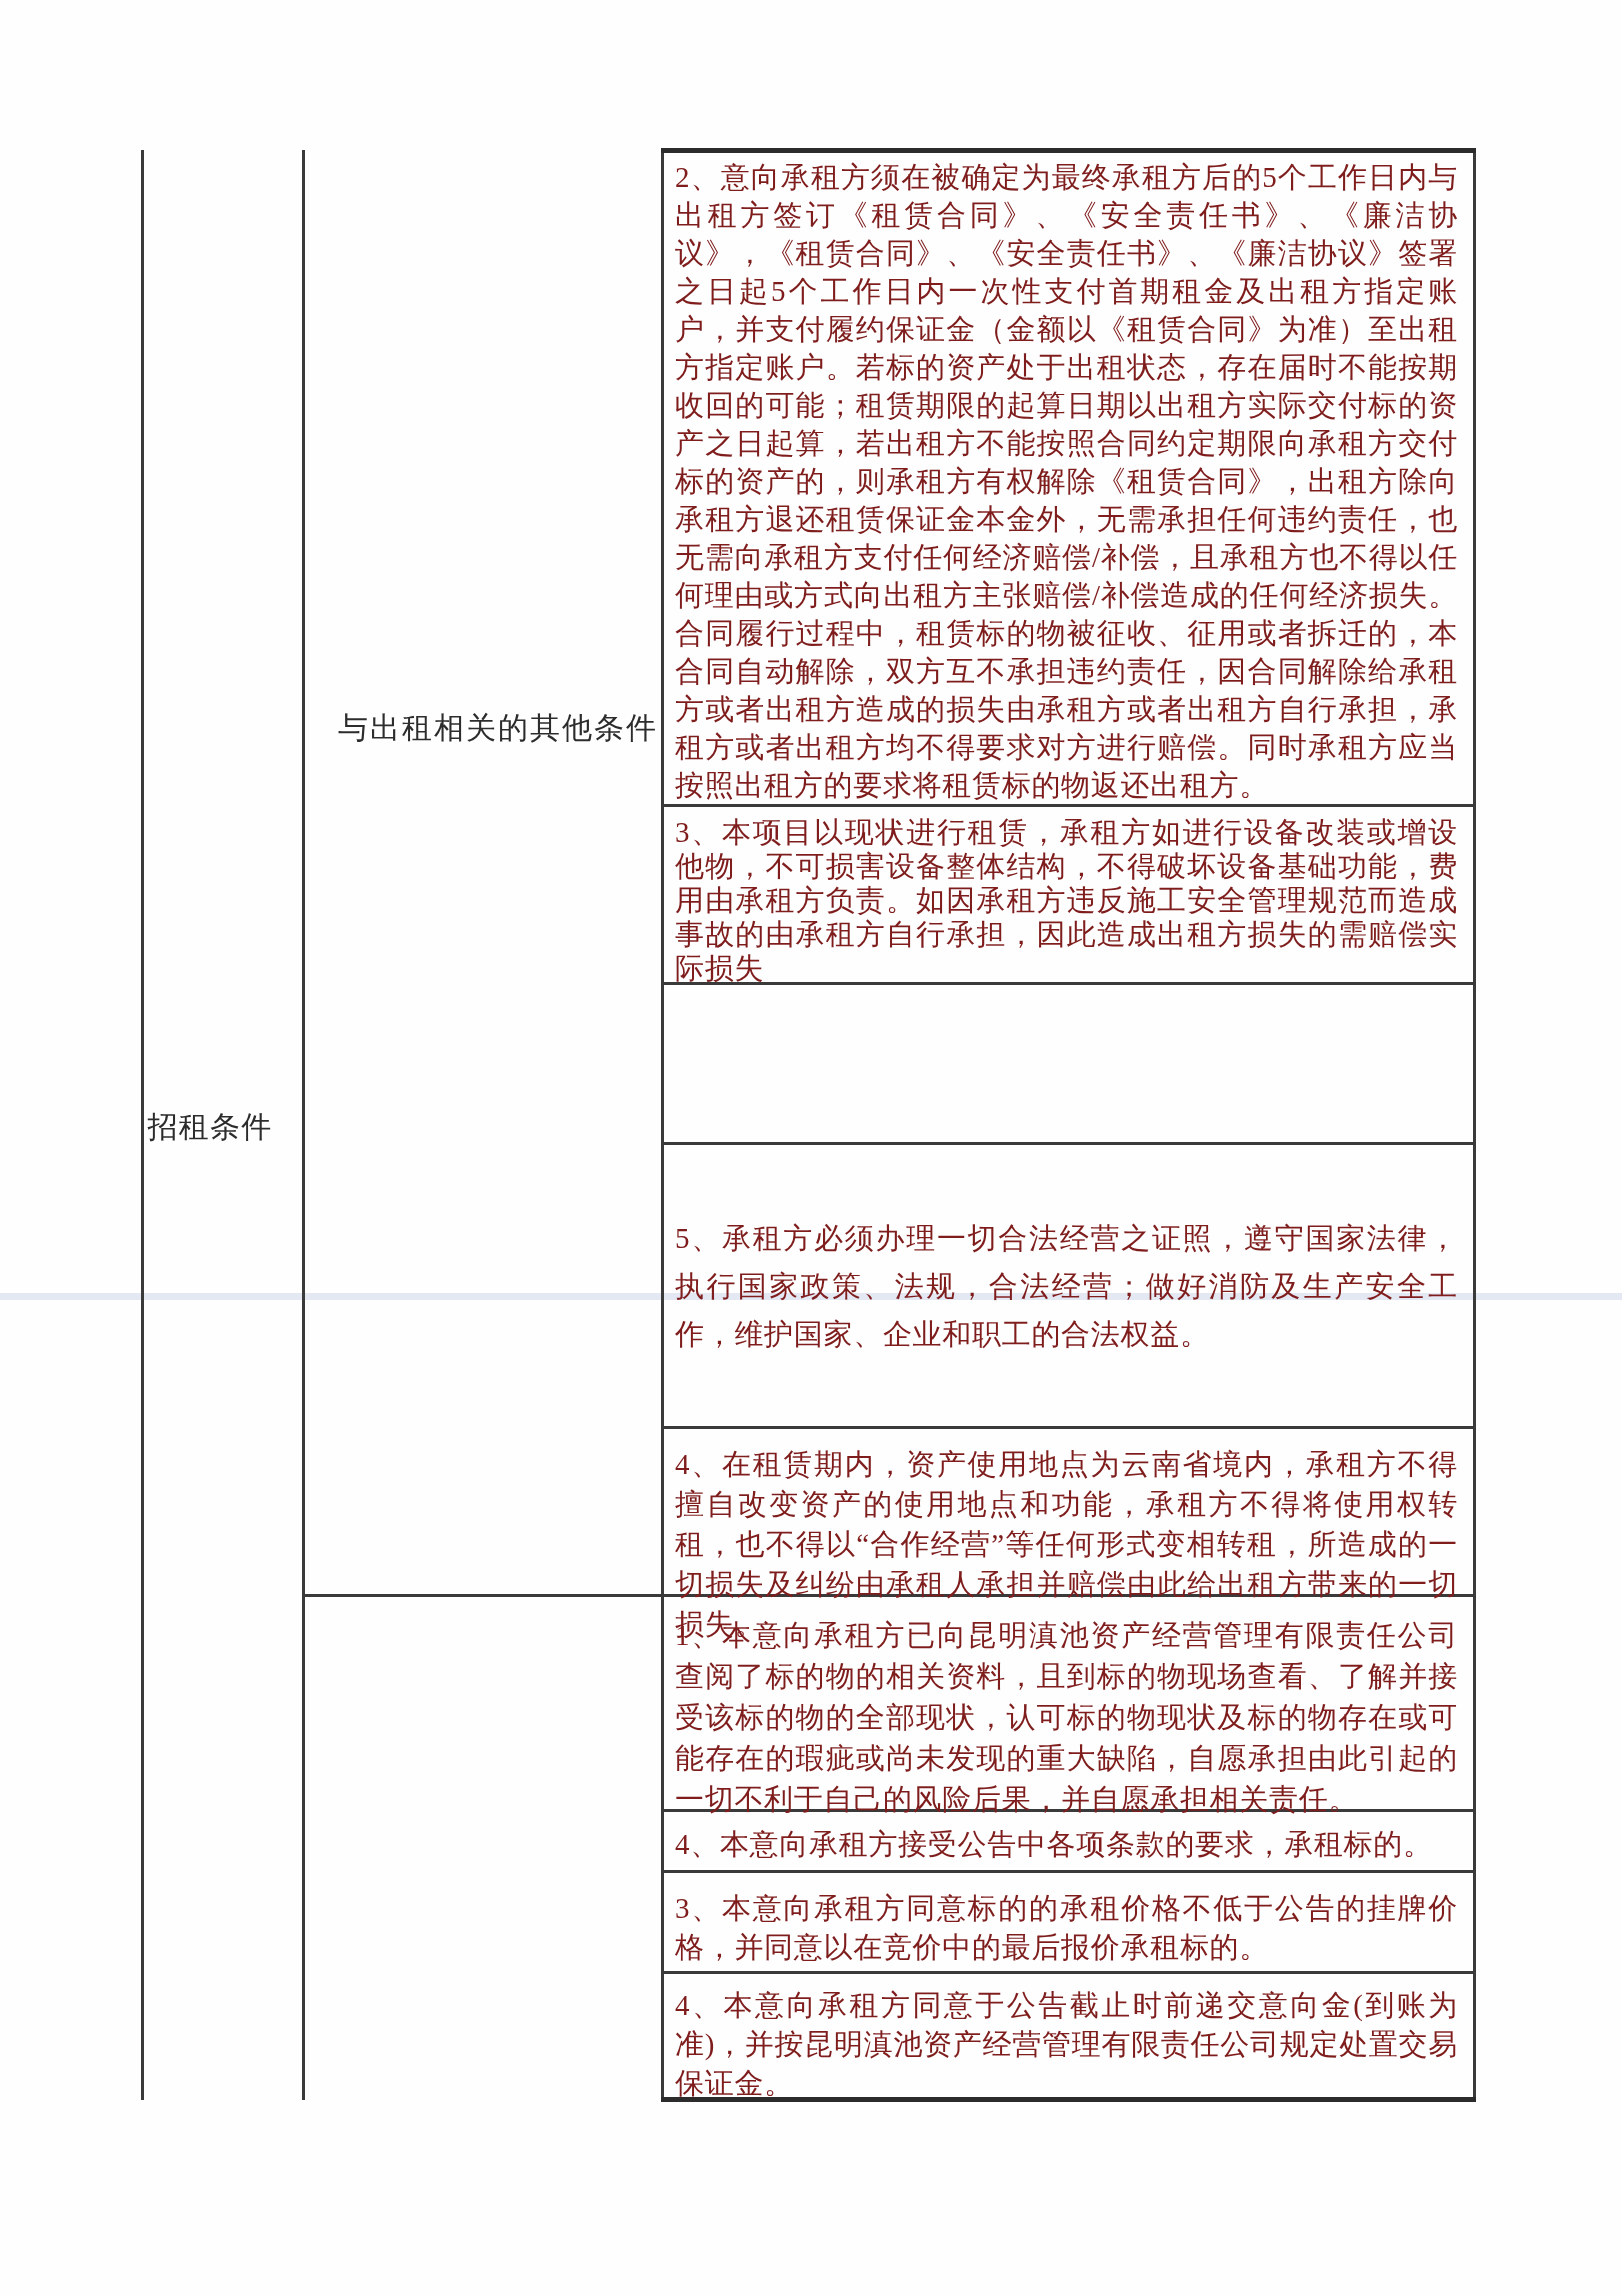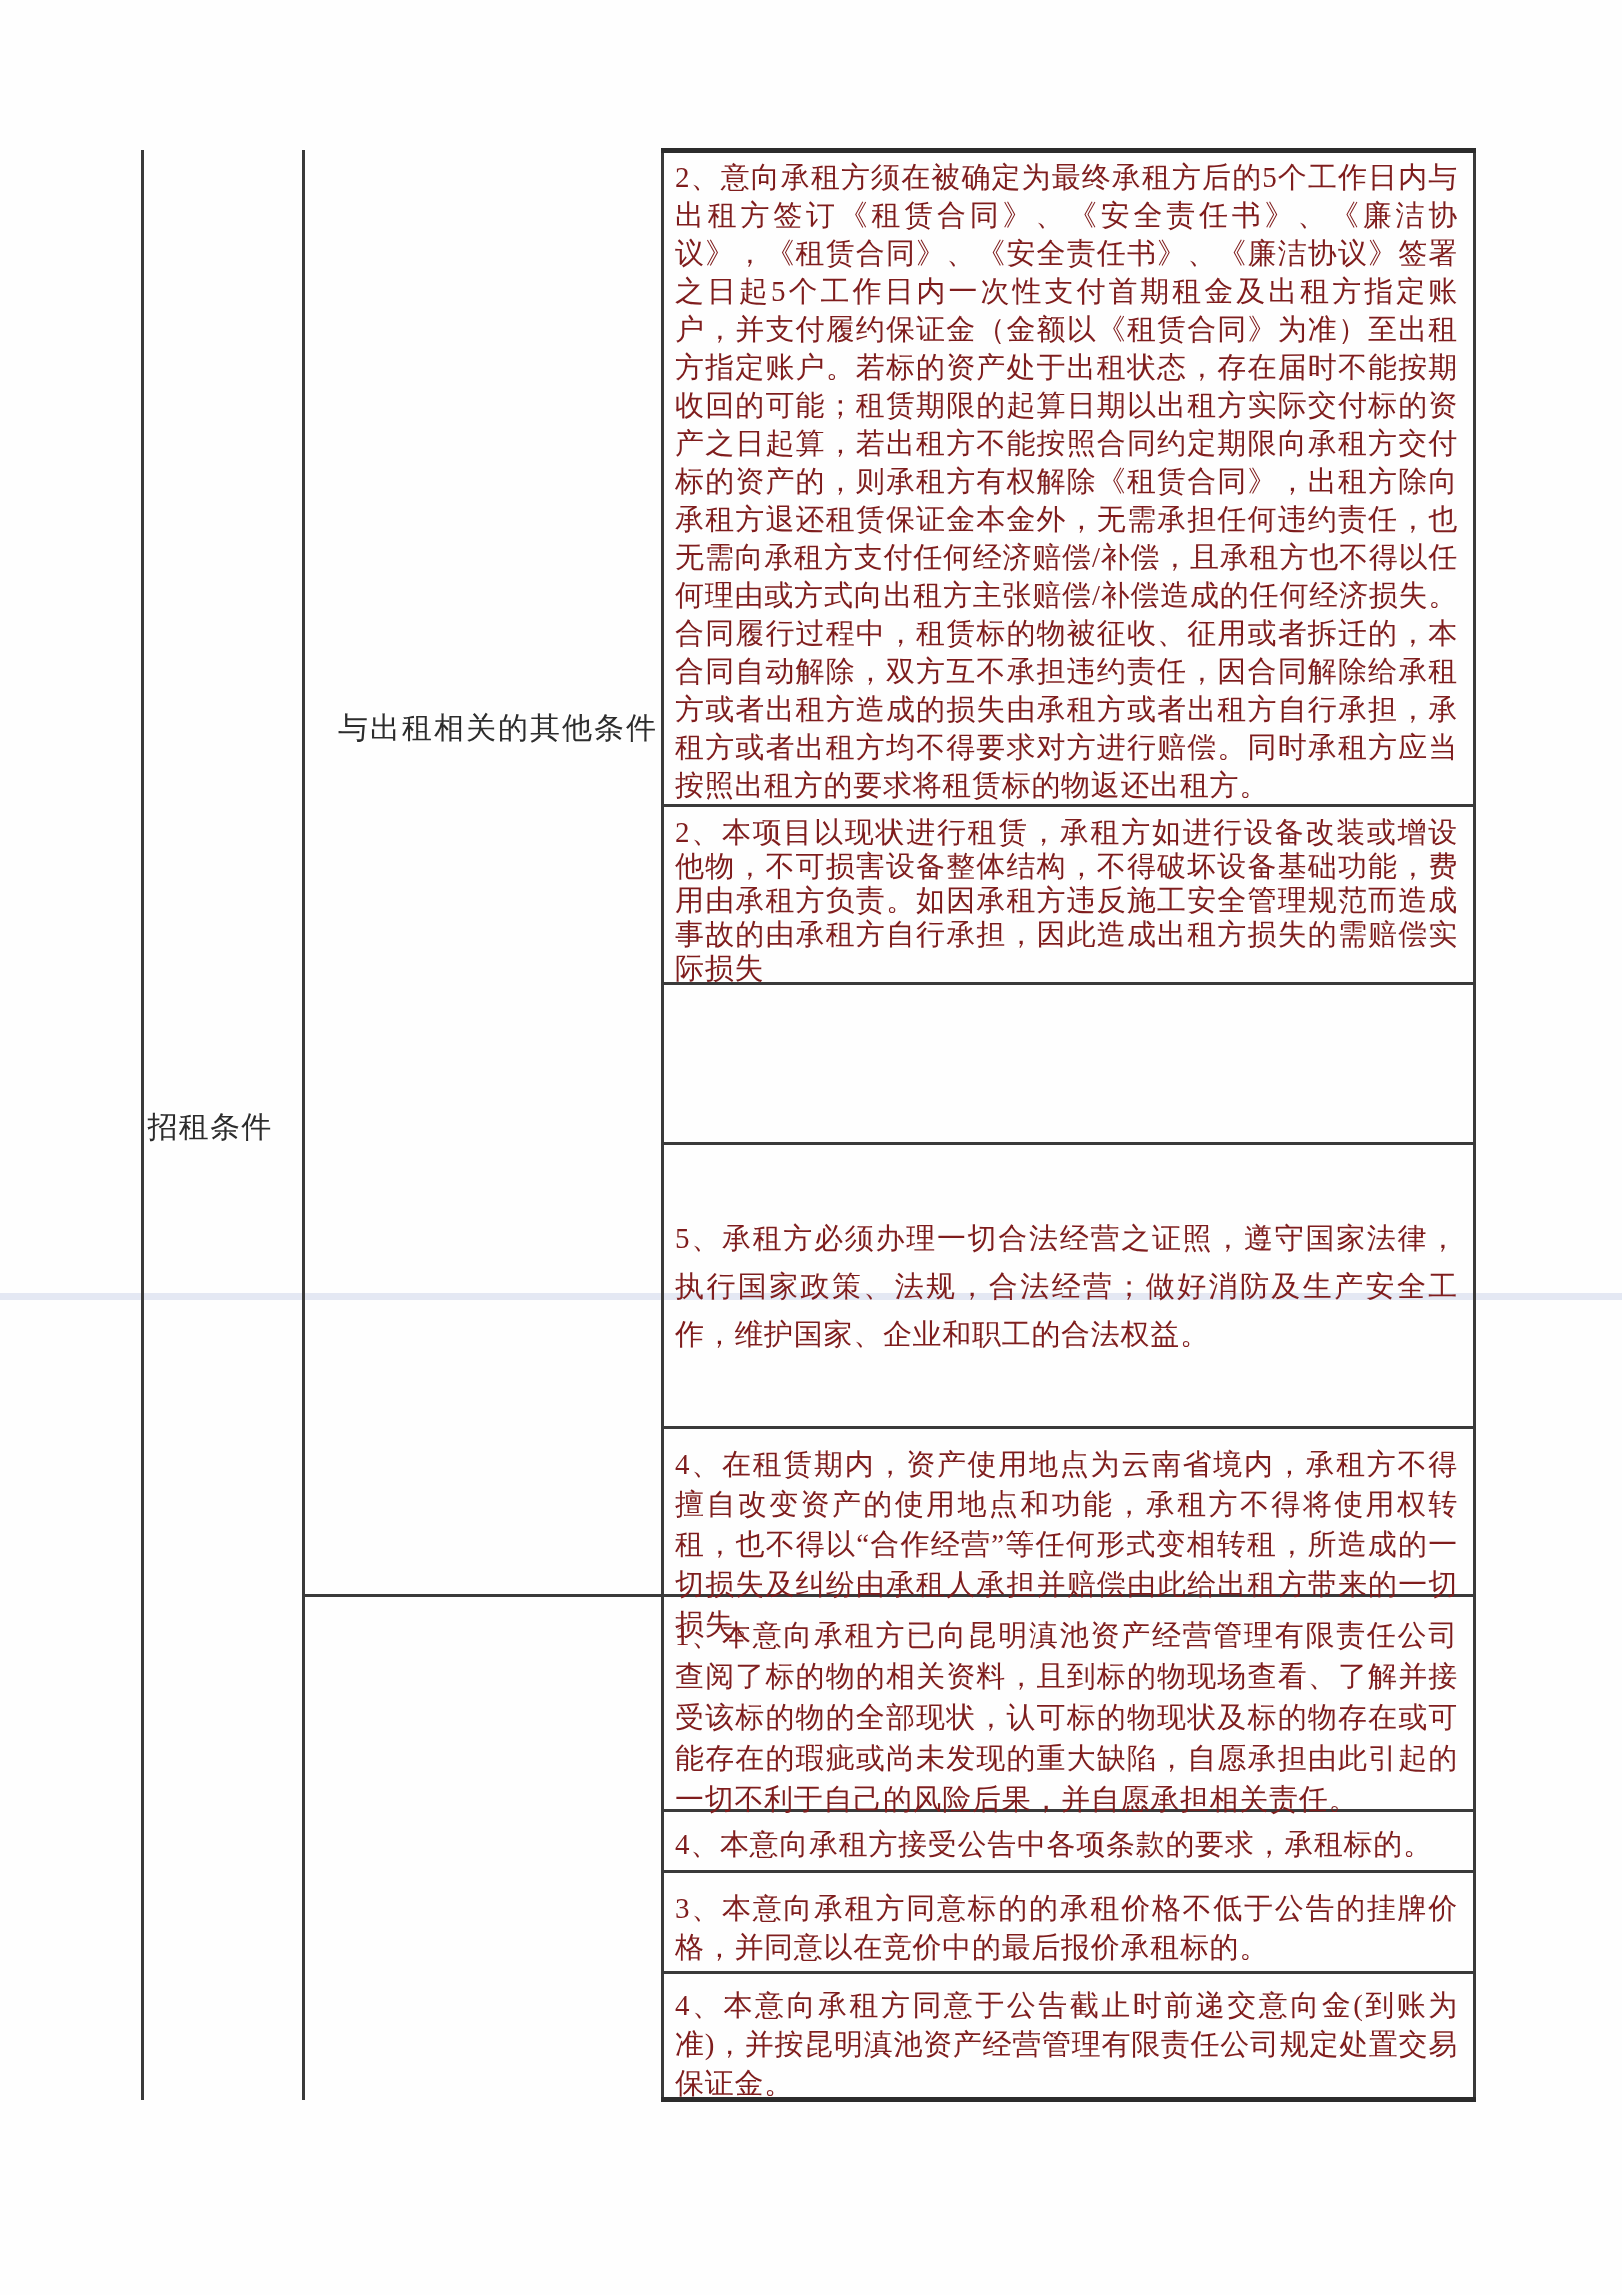--- a/index.html
+++ b/index.html
@@ -62,21 +62,21 @@
   <div class="hline" style="left:302px;  top:1594px; width:1173px; height:2.6px;"></div>
   <div class="hline" style="left:661px; top:1809px; width:815px; height:2.6px;"></div>
   <div class="hline" style="left:661px; top:1870px; width:815px; height:2.6px;"></div>
   <div class="hline" style="left:661px; top:1971px; width:815px; height:2.6px;"></div>
   <div class="hline thick" style="left:661px; top:2097px; width:815px; height:5.2px;"></div>
 
   <div class="hdr" style="left:141px; width:138px; top:1107px; letter-spacing:1.3px;">招租条件</div>
   <div class="hdr" style="left:305px; width:356px; top:708px; letter-spacing:2px;margin-left:15px;">与出租相关的其他条件</div>
 
   <div class="cell" style="top:158px;  line-height:38px;">2、意向承租方须在被确定为最终承租方后的5个工作日内与出租方签订《租赁合同》、《安全责任书》、《廉洁协议》，《租赁合同》、《安全责任书》、《廉洁协议》签署之日起5个工作日内一次性支付首期租金及出租方指定账户，并支付履约保证金（金额以《租赁合同》为准）至出租方指定账户。若标的资产处于出租状态，存在届时不能按期收回的可能；租赁期限的起算日期以出租方实际交付标的资产之日起算，若出租方不能按照合同约定期限向承租方交付标的资产的，则承租方有权解除《租赁合同》，出租方除向承租方退还租赁保证金本金外，无需承担任何违约责任，也无需向承租方支付任何经济赔偿/补偿，且承租方也不得以任何理由或方式向出租方主张赔偿/补偿造成的任何经济损失。合同履行过程中，租赁标的物被征收、征用或者拆迁的，本合同自动解除，双方互不承担违约责任，因合同解除给承租方或者出租方造成的损失由承租方或者出租方自行承担，承租方或者出租方均不得要求对方进行赔偿。同时承租方应当按照出租方的要求将租赁标的物返还出租方。</div>
-  <div class="cell" style="top:815px; line-height:34px;">2、本项目以现状进行租赁，承租方如进行设备改装或增设他物，不可损害设备整体结构，不得破坏设备基础功能，费用由承租方负责。如因承租方违反施工安全管理规范而造成事故的由承租方自行承担，因此造成出租方损失的需赔偿实际损失</div>
+  <div class="cell" style="top:815px; line-height:34px;">3、本项目以现状进行租赁，承租方如进行设备改装或增设他物，不可损害设备整体结构，不得破坏设备基础功能，费用由承租方负责。如因承租方违反施工安全管理规范而造成事故的由承租方自行承担，因此造成出租方损失的需赔偿实际损失</div>
   <div class="cell" style="top:1214px; line-height:48px;">5、承租方必须办理一切合法经营之证照，遵守国家法律，执行国家政策、法规，合法经营；做好消防及生产安全工作，维护国家、企业和职工的合法权益。</div>
   <div class="cell" style="top:1444px; line-height:40px;">4、在租赁期内，资产使用地点为云南省境内，承租方不得擅自改变资产的使用地点和功能，承租方不得将使用权转租，也不得以“合作经营”等任何形式变相转租，所造成的一切损失及纠纷由承租人承担并赔偿由此给出租方带来的一切损失。</div>
 
   <div class="cell" style="top:1615px; line-height:41px;">1、本意向承租方已向昆明滇池资产经营管理有限责任公司查阅了标的物的相关资料，且到标的物现场查看、了解并接受该标的物的全部现状，认可标的物现状及标的物存在或可能存在的瑕疵或尚未发现的重大缺陷，自愿承担由此引起的一切不利于自己的风险后果，并自愿承担相关责任。</div>
   <div class="cell" style="top:1825px; line-height:38px;">4、本意向承租方接受公告中各项条款的要求，承租标的。</div>
   <div class="cell" style="top:1889px; line-height:39px;">3、本意向承租方同意标的的承租价格不低于公告的挂牌价格，并同意以在竞价中的最后报价承租标的。</div>
   <div class="cell" style="top:1986px; line-height:39px;">4、本意向承租方同意于公告截止时前递交意向金(到账为准)，并按昆明滇池资产经营管理有限责任公司规定处置交易保证金。</div>
 
 </div>
 

